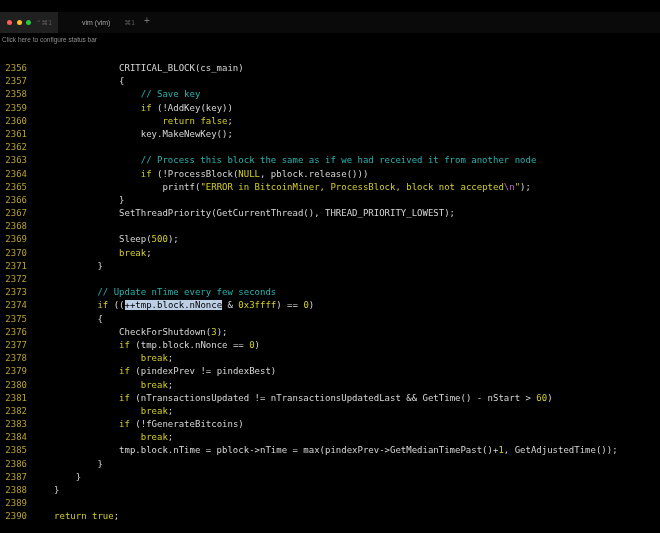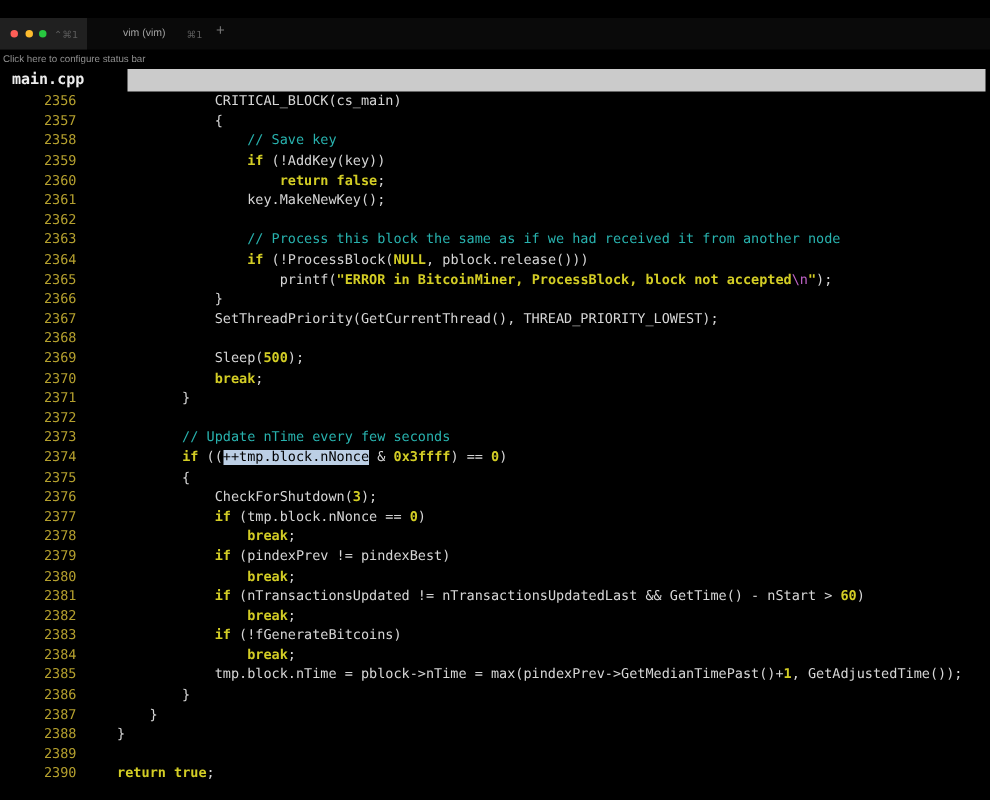--- a/index.html
+++ b/index.html
@@ -22,26 +22,26 @@
   
   .statushint{position:absolute;top:36px;left:2px;height:9px;color:#8f8f8f;font-size:6.5px;
               font-family:"Liberation Sans",sans-serif;}
   
   .tabline{position:absolute;top:46px;left:0;width:660px;height:15px;background:#000;display:flex;}
   .tabline .active{width:85px;color:#ededed;font-weight:bold;font-size:10px;line-height:15px;
                    padding-left:8px;box-sizing:border-box;background:#000;}
   .tabline .fill{flex:1;margin-right:3px;background:var(--tab_gray,#cbcbcb);}
   
   .code-area{position:absolute;top:62px;left:0;width:524px;font-size:9px;line-height:13.2px;
-             white-space:pre;cursor:text;padding-left:24px;}
+             white-space:pre;cursor:text;}
   .line{height:13.2px;}
   .ln{display:inline-block;width:22px;padding-left:5px;text-align:right;color:var(--linenr,#b5a02e);}
   .code{padding-left:5.4px;}
   .tok-n{color:var(--fg,#d6d6d6);}
-  .tok-k{color:var(--yellow,#d3cd25);font-weight:bold;}
+  .tok-k{color:var(--yellow,#d3cd25);}
   .tok-c{color:var(--teal,#28b2ae);}
   .tok-s{color:var(--magenta,#bf63c6);}
   .tok-sel{background:var(--sel_bg,#bccfe5);color:var(--sel_fg,#000);margin-top:20px;}
 </style>
 </head>
 <body>
 
 <div class="screen">
 
   <div class="tabbar">
@@ -53,20 +53,16 @@
     </div>
     <div class="tabtitle">
       <span class="name">vim (vim)</span>
       <span class="key">⌘1</span>
     </div>
     <div class="newtab">+</div>
   </div>
 
   <div class="statushint">Click here to configure status bar</div>
 
-  <div class="tabline">
-    <div class="active">main.cpp</div>
-    <div class="fill"></div>
-  </div>
 
   <div class="code-area"><div class="line"><span class="ln">2356</span><span class="code"><span class="tok-n">                CRITICAL_BLOCK(cs_main)</span></span></div><div class="line"><span class="ln">2357</span><span class="code"><span class="tok-n">                {</span></span></div><div class="line"><span class="ln">2358</span><span class="code"><span class="tok-c">                    // Save key</span></span></div><div class="line"><span class="ln">2359</span><span class="code"><span class="tok-n">                    </span><span class="tok-k">if</span><span class="tok-n"> (!AddKey(key))</span></span></div><div class="line"><span class="ln">2360</span><span class="code"><span class="tok-n">                        </span><span class="tok-k">return</span><span class="tok-n"> </span><span class="tok-k">false</span><span class="tok-n">;</span></span></div><div class="line"><span class="ln">2361</span><span class="code"><span class="tok-n">                    key.MakeNewKey();</span></span></div><div class="line"><span class="ln">2362</span><span class="code"></span></div><div class="line"><span class="ln">2363</span><span class="code"><span class="tok-c">                    // Process this block the same as if we had received it from another node</span></span></div><div class="line"><span class="ln">2364</span><span class="code"><span class="tok-n">                    </span><span class="tok-k">if</span><span class="tok-n"> (!ProcessBlock(</span><span class="tok-k">NULL</span><span class="tok-n">, pblock.release()))</span></span></div><div class="line"><span class="ln">2365</span><span class="code"><span class="tok-n">                        printf(</span><span class="tok-k">"ERROR in BitcoinMiner, ProcessBlock, block not accepted</span><span class="tok-s">\n</span><span class="tok-k">"</span><span class="tok-n">);</span></span></div><div class="line"><span class="ln">2366</span><span class="code"><span class="tok-n">                }</span></span></div><div class="line"><span class="ln">2367</span><span class="code"><span class="tok-n">                SetThreadPriority(GetCurrentThread(), THREAD_PRIORITY_LOWEST);</span></span></div><div class="line"><span class="ln">2368</span><span class="code"></span></div><div class="line"><span class="ln">2369</span><span class="code"><span class="tok-n">                Sleep(</span><span class="tok-k">500</span><span class="tok-n">);</span></span></div><div class="line"><span class="ln">2370</span><span class="code"><span class="tok-n">                </span><span class="tok-k">break</span><span class="tok-n">;</span></span></div><div class="line"><span class="ln">2371</span><span class="code"><span class="tok-n">            }</span></span></div><div class="line"><span class="ln">2372</span><span class="code"></span></div><div class="line"><span class="ln">2373</span><span class="code"><span class="tok-c">            // Update nTime every few seconds</span></span></div><div class="line"><span class="ln">2374</span><span class="code"><span class="tok-n">            </span><span class="tok-k">if</span><span class="tok-n"> ((</span><span class="tok-sel">++tmp.block.nNonce</span><span class="tok-n"> &amp; </span><span class="tok-k">0x3ffff</span><span class="tok-n">) == </span><span class="tok-k">0</span><span class="tok-n">)</span></span></div><div class="line"><span class="ln">2375</span><span class="code"><span class="tok-n">            {</span></span></div><div class="line"><span class="ln">2376</span><span class="code"><span class="tok-n">                CheckForShutdown(</span><span class="tok-k">3</span><span class="tok-n">);</span></span></div><div class="line"><span class="ln">2377</span><span class="code"><span class="tok-n">                </span><span class="tok-k">if</span><span class="tok-n"> (tmp.block.nNonce == </span><span class="tok-k">0</span><span class="tok-n">)</span></span></div><div class="line"><span class="ln">2378</span><span class="code"><span class="tok-n">                    </span><span class="tok-k">break</span><span class="tok-n">;</span></span></div><div class="line"><span class="ln">2379</span><span class="code"><span class="tok-n">                </span><span class="tok-k">if</span><span class="tok-n"> (pindexPrev != pindexBest)</span></span></div><div class="line"><span class="ln">2380</span><span class="code"><span class="tok-n">                    </span><span class="tok-k">break</span><span class="tok-n">;</span></span></div><div class="line"><span class="ln">2381</span><span class="code"><span class="tok-n">                </span><span class="tok-k">if</span><span class="tok-n"> (nTransactionsUpdated != nTransactionsUpdatedLast &amp;&amp; GetTime() - nStart &gt; </span><span class="tok-k">60</span><span class="tok-n">)</span></span></div><div class="line"><span class="ln">2382</span><span class="code"><span class="tok-n">                    </span><span class="tok-k">break</span><span class="tok-n">;</span></span></div><div class="line"><span class="ln">2383</span><span class="code"><span class="tok-n">                </span><span class="tok-k">if</span><span class="tok-n"> (!fGenerateBitcoins)</span></span></div><div class="line"><span class="ln">2384</span><span class="code"><span class="tok-n">                    </span><span class="tok-k">break</span><span class="tok-n">;</span></span></div><div class="line"><span class="ln">2385</span><span class="code"><span class="tok-n">                tmp.block.nTime = pblock-&gt;nTime = max(pindexPrev-&gt;GetMedianTimePast()+</span><span class="tok-k">1</span><span class="tok-n">, GetAdjustedTime());</span></span></div><div class="line"><span class="ln">2386</span><span class="code"><span class="tok-n">            }</span></span></div><div class="line"><span class="ln">2387</span><span class="code"><span class="tok-n">        }</span></span></div><div class="line"><span class="ln">2388</span><span class="code"><span class="tok-n">    }</span></span></div><div class="line"><span class="ln">2389</span><span class="code"></span></div><div class="line"><span class="ln">2390</span><span class="code"><span class="tok-n">    </span><span class="tok-k">return</span><span class="tok-n"> </span><span class="tok-k">true</span><span class="tok-n">;</span></span></div></div>
 
 </div>
 
 </body></html>

